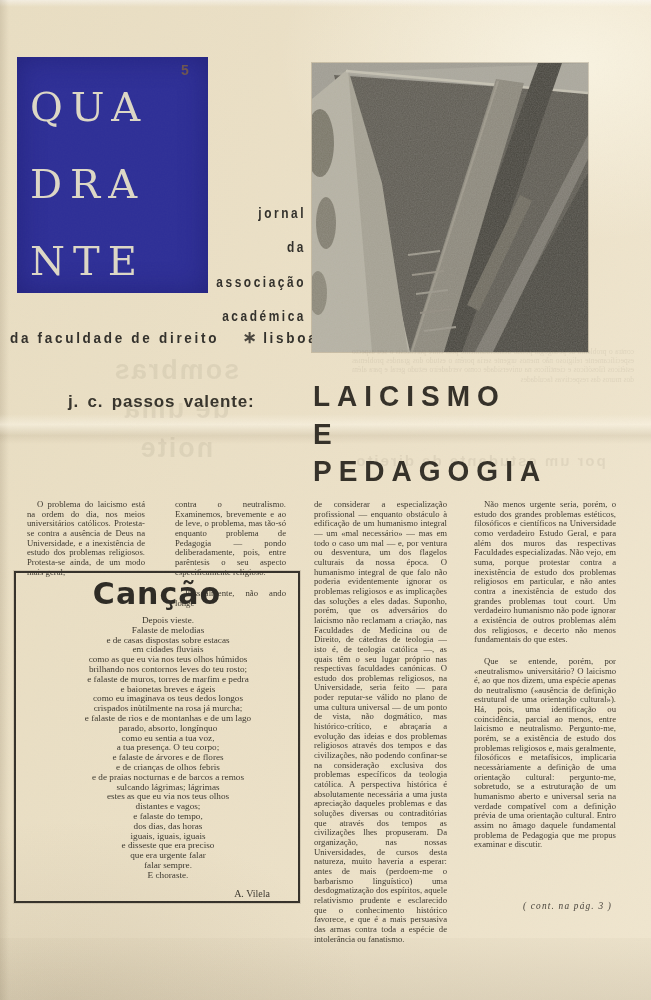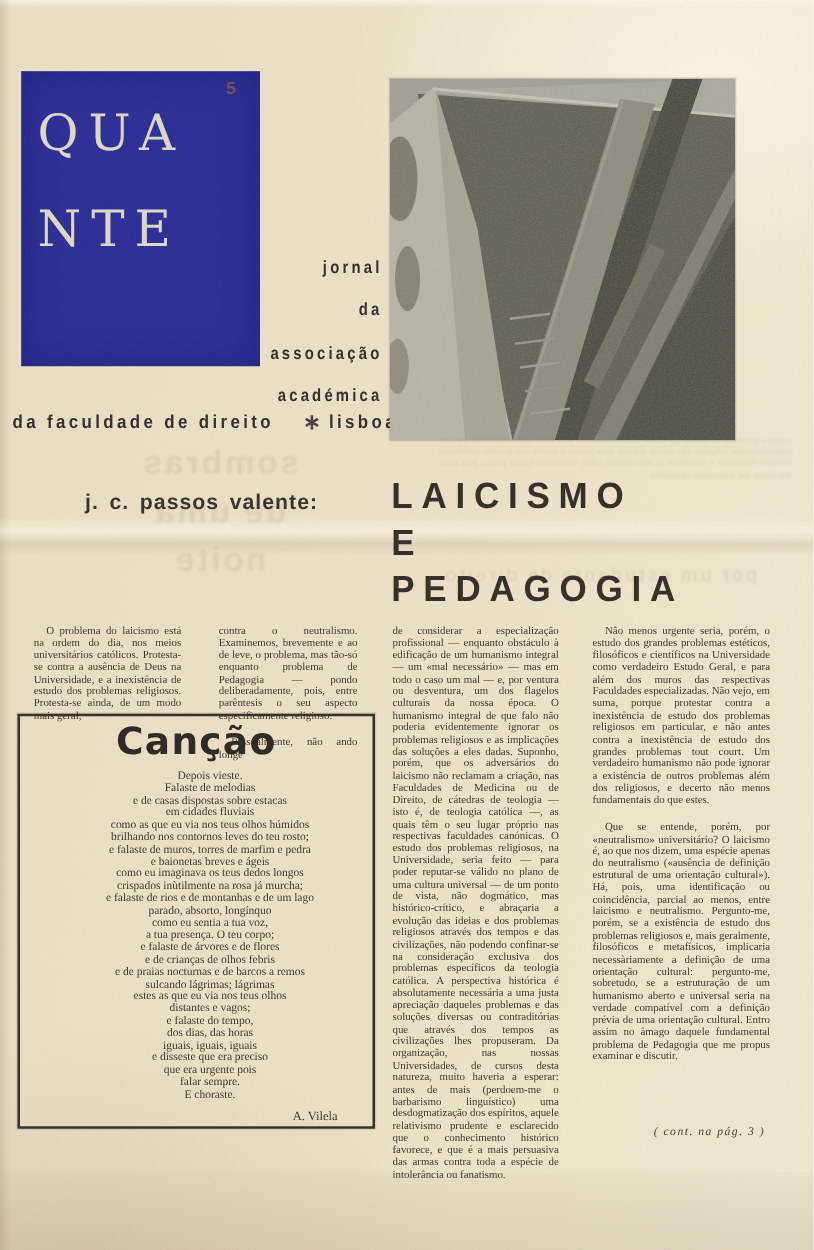--- a/index.html
+++ b/index.html
@@ -108,20 +108,21 @@
       <div>de uma</div>
       <div>noite</div>
     </div>
   <div class="ghost ghost-small">
       <div>contra o problema de pedagogia pondo deliberadamente pois entre parêntesis o seu aspecto especificamente religioso não menos urgente seria porém o estudo dos grandes problemas estéticos filosóficos e científicos na universidade como verdadeiro estudo geral e para além dos muros das respectivas faculdades</div>
     </div>
   <div class="ghost ghost-byline">por um estudante de direito</div>
 
   <div class="logo">
       <div class="logo-line">QUA</div>
+      <div class="logo-line">DRA</div>
       <div class="logo-line">NTE</div>
     </div>
   <div class="issue-no">5</div>
 
   <div class="mast-sub">
       <div class="mast-sub-line">jornal</div>
       <div class="mast-sub-line">da</div>
       <div class="mast-sub-line">associação</div>
       <div class="mast-sub-line">académica</div>
     </div>
@@ -204,21 +205,21 @@
         <div class="poem-line">e falaste de árvores e de flores</div>
         <div class="poem-line">e de crianças de olhos febris</div>
         <div class="poem-line">e de praias nocturnas e de barcos a remos</div>
         <div class="poem-line">sulcando lágrimas; lágrimas</div>
         <div class="poem-line">estes as que eu via nos teus olhos</div>
         <div class="poem-line">distantes e vagos;</div>
         <div class="poem-line">e falaste do tempo,</div>
         <div class="poem-line">dos dias, das horas</div>
         <div class="poem-line">iguais, iguais, iguais</div>
         <div class="poem-line">e disseste que era preciso</div>
-        <div class="poem-line">que era urgente pois</div>
+        <div class="poem-line">que era urgente falar</div>
         <div class="poem-line">falar sempre.</div>
         <div class="poem-line">E choraste.</div>
       </div>
     <div class="poem-author">A. Vilela</div>
   </div>
 
   <div class="continuation">( cont. na pág. 3 )</div>
 
   <svg class="page-grain" viewBox="0 0 651 1000" preserveAspectRatio="none">
     <defs>

